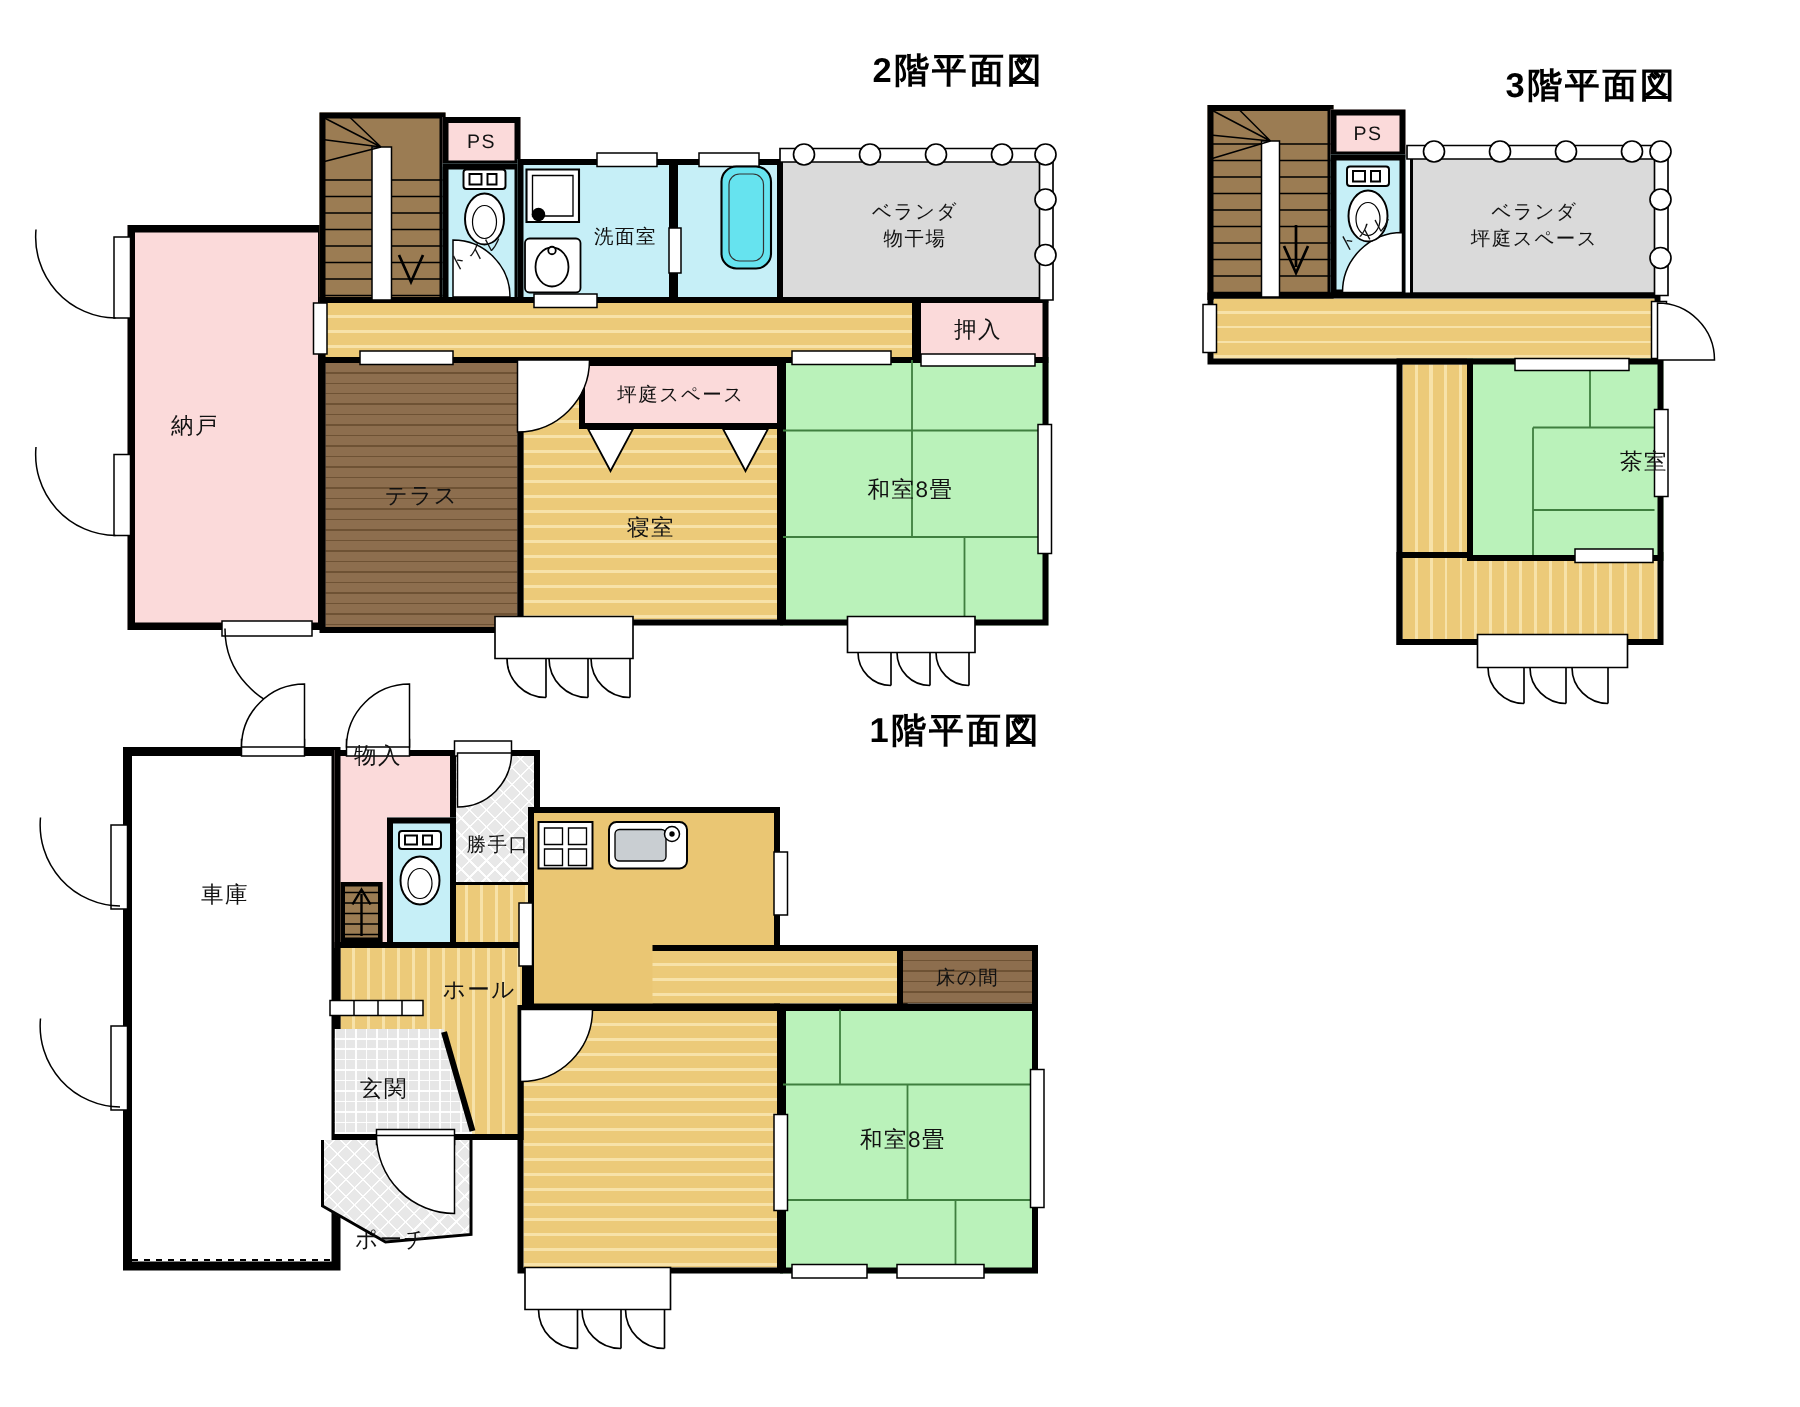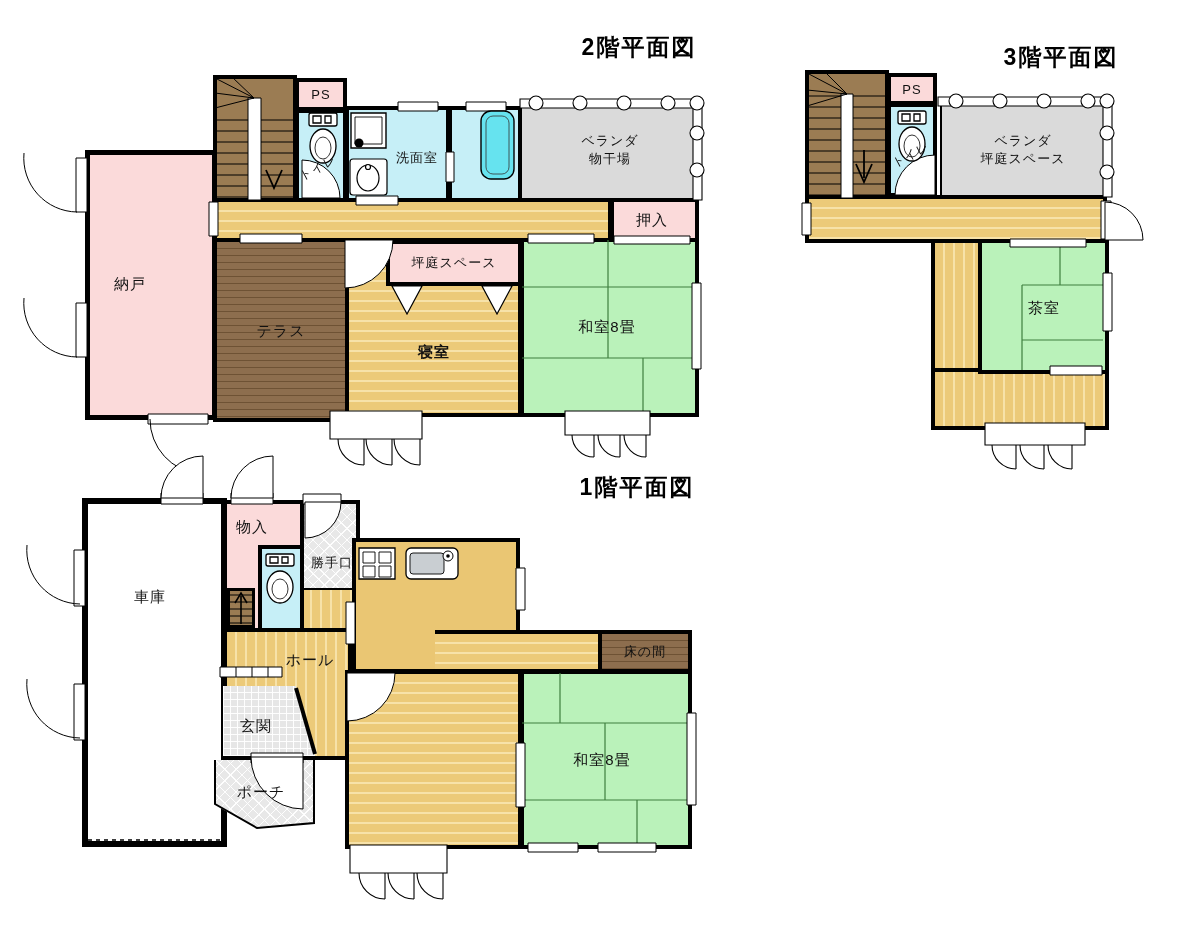--- a/index.html
+++ b/index.html
@@ -264,31 +264,31 @@
 
   <span class="lbl sm" style="left:321px;top:94px;">PS</span>
   <span class="lbl xs" style="left:318px;top:168px;transform:translate(-50%,-50%) rotate(-28deg);">トイレ</span>
   <span class="lbl sm" style="left:417px;top:158px;">洗面室</span>
   <span class="lbl sm" style="left:610px;top:141px;">ベランダ</span>
   <span class="lbl sm" style="left:610px;top:159px;">物干場</span>
   <span class="lbl" style="left:652px;top:220px;">押入</span>
   <span class="lbl" style="left:130px;top:284px;">納戸</span>
   <span class="lbl" style="left:281px;top:331px;text-align:center;">テラス</span>
   <span class="lbl sm" style="left:454px;top:263px;">坪庭スペース</span>
-  <span class="lbl" style="left:434px;top:352px;font-weight:bold;">寝室</span>
+  <span class="lbl" style="left:434px;top:352px;">寝室</span>
   <span class="lbl" style="left:607px;top:327px;">和室8畳</span>
 
   <span class="lbl sm" style="left:912px;top:89px;">PS</span>
   <span class="lbl xs" style="left:911px;top:155px;transform:translate(-50%,-50%) rotate(-28deg);">トイレ</span>
   <span class="lbl sm" style="left:1023px;top:141px;">ベランダ</span>
   <span class="lbl sm" style="left:1023px;top:159px;text-align:center;">坪庭スペース</span>
-  <span class="lbl" style="left:1044px;top:308px;">茶室</span>
-
-  <span class="lbl" style="left:252px;top:527px;">物入</span>
+  <span class="lbl" style="left:1096px;top:308px;">茶室</span>
+
+  <span class="lbl" style="left:252px;top:504px;">物入</span>
   <span class="lbl sm" style="left:332px;top:563px;">勝手口</span>
   <span class="lbl" style="left:150px;top:597px;">車庫</span>
-  <span class="lbl" style="left:310px;top:660px;">ホール</span>
+  <span class="lbl" style="left:310px;top:660px;padding-left:19px;">ホール</span>
   <span class="lbl" style="left:256px;top:726px;">玄関</span>
-  <span class="lbl" style="left:261px;top:792px;">ポーチ</span>
+  <span class="lbl" style="left:261px;top:827px;">ポーチ</span>
   <span class="lbl sm" style="left:645px;top:652px;">床の間</span>
   <span class="lbl" style="left:602px;top:760px;">和室8畳</span>
 
 </div>
 
 </body></html>

